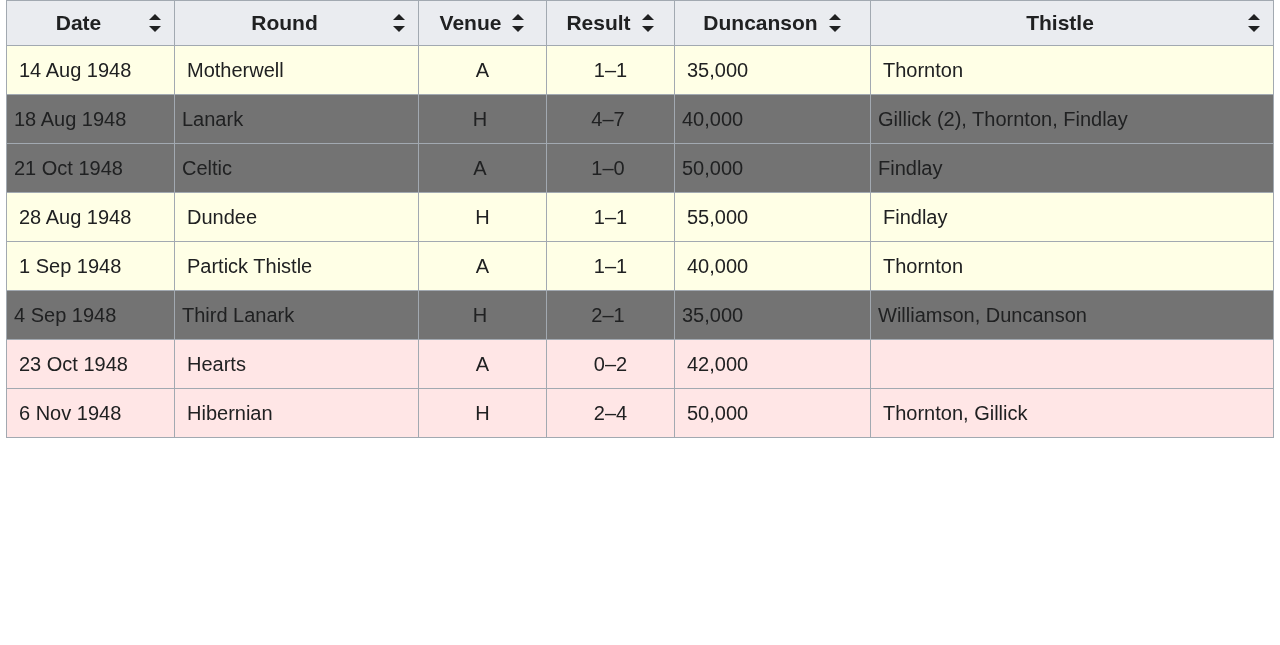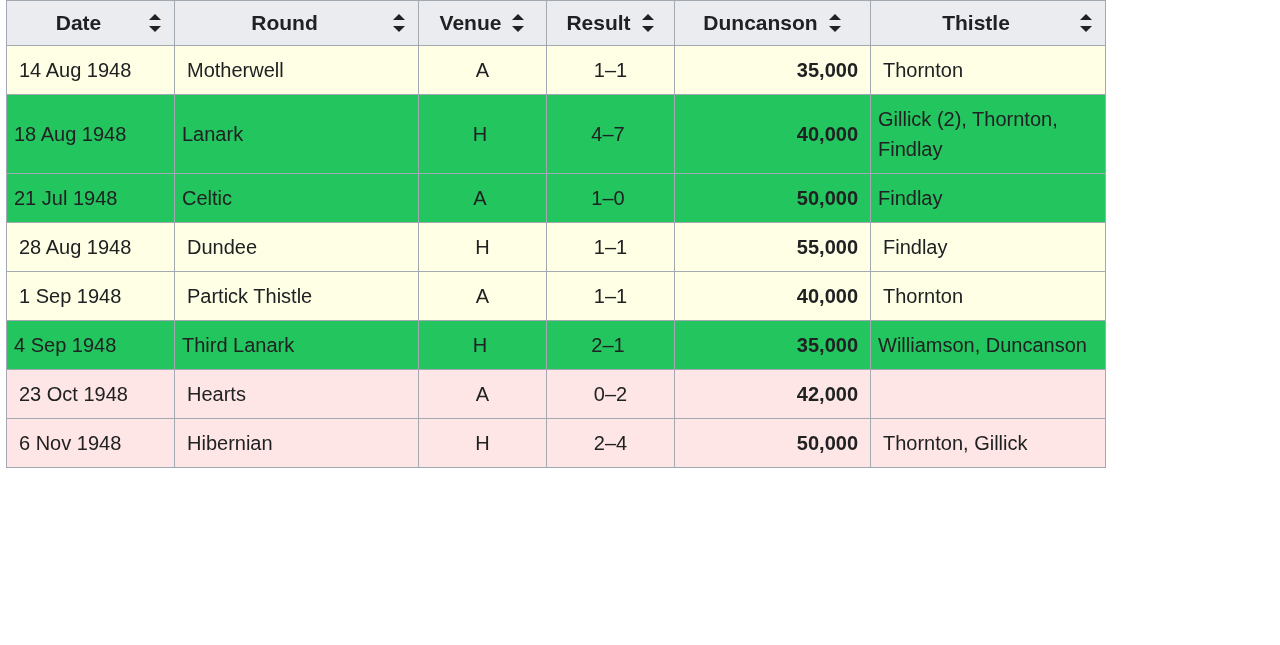--- a/index.html
+++ b/index.html
@@ -13,21 +13,21 @@
     height: 645px;
     overflow: hidden;
     color: #202122;
   }
   .table-wrap {
     width: 1280px;
     box-sizing: border-box;
   }
   table.wikitable {
     border-collapse: collapse;
-    width: 1100px;
+    width: 1268px;
     margin: 0 6px;
     table-layout: fixed;
     font-size: 20px;
   }
   table.wikitable th {
     background: #eaecf0;
     border: 1px solid #a2a9b1;
     padding: 10px 12px;
     font-weight: bold;
     font-size: 21px;
@@ -88,25 +88,25 @@
   col.c-round  { width: 244px; }
   col.c-venue  { width: 128px; }
   col.c-result { width: 128px; }
   col.c-att    { width: 196px; }
   col.c-scorers{ width: auto; }
 
   td.c-date    { text-align: left; margin-top: 8px; }
   td.c-round   { text-align: left; }
   td.c-venue   { text-align: center; }
   td.c-result  { text-align: center; }
-  td.c-att     { text-align: right; font-weight: bold; }
+  td.c-att     { text-align: left; }
   td.c-scorers { text-align: left; }
 
   tr.res-draw td { background: #ffffe6; }
-  tr.res-win  td { background: #22c55e; padding-left: 7px; }
+  tr.res-win  td { background: #737373; padding-left: 7px; }
   tr.res-loss td { background: #ffe6e6; }
 </style>
 </head>
 <body>
 
 <div class="table-wrap">
   <table class="wikitable">
     <colgroup>
       <col class="c-date">
       <col class="c-round">
@@ -166,21 +166,21 @@
         </tr>
         <tr class="res-win">
           <td class="c-date">18 Aug 1948</td>
           <td class="c-round">Lanark</td>
           <td class="c-venue">H</td>
           <td class="c-result">4–7</td>
           <td class="c-att">40,000</td>
           <td class="c-scorers">Gillick (2), Thornton, Findlay</td>
         </tr>
         <tr class="res-win">
-          <td class="c-date">21 Jul 1948</td>
+          <td class="c-date">21 Oct 1948</td>
           <td class="c-round">Celtic</td>
           <td class="c-venue">A</td>
           <td class="c-result">1–0</td>
           <td class="c-att">50,000</td>
           <td class="c-scorers">Findlay</td>
         </tr>
         <tr class="res-draw">
           <td class="c-date">28 Aug 1948</td>
           <td class="c-round">Dundee</td>
           <td class="c-venue">H</td>

